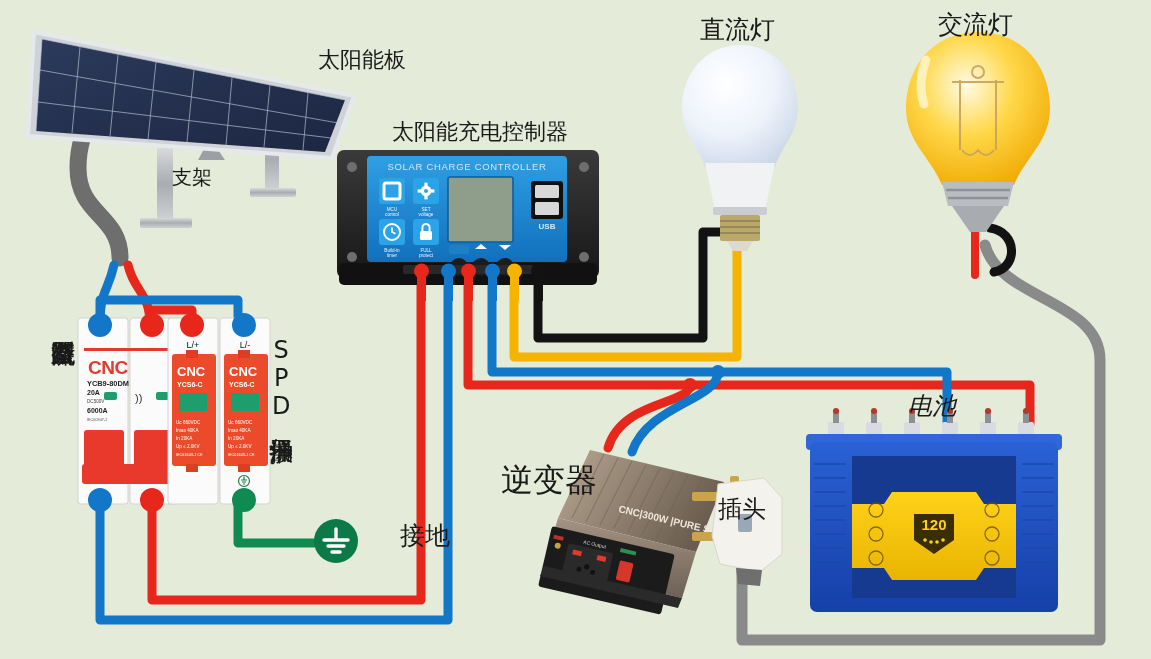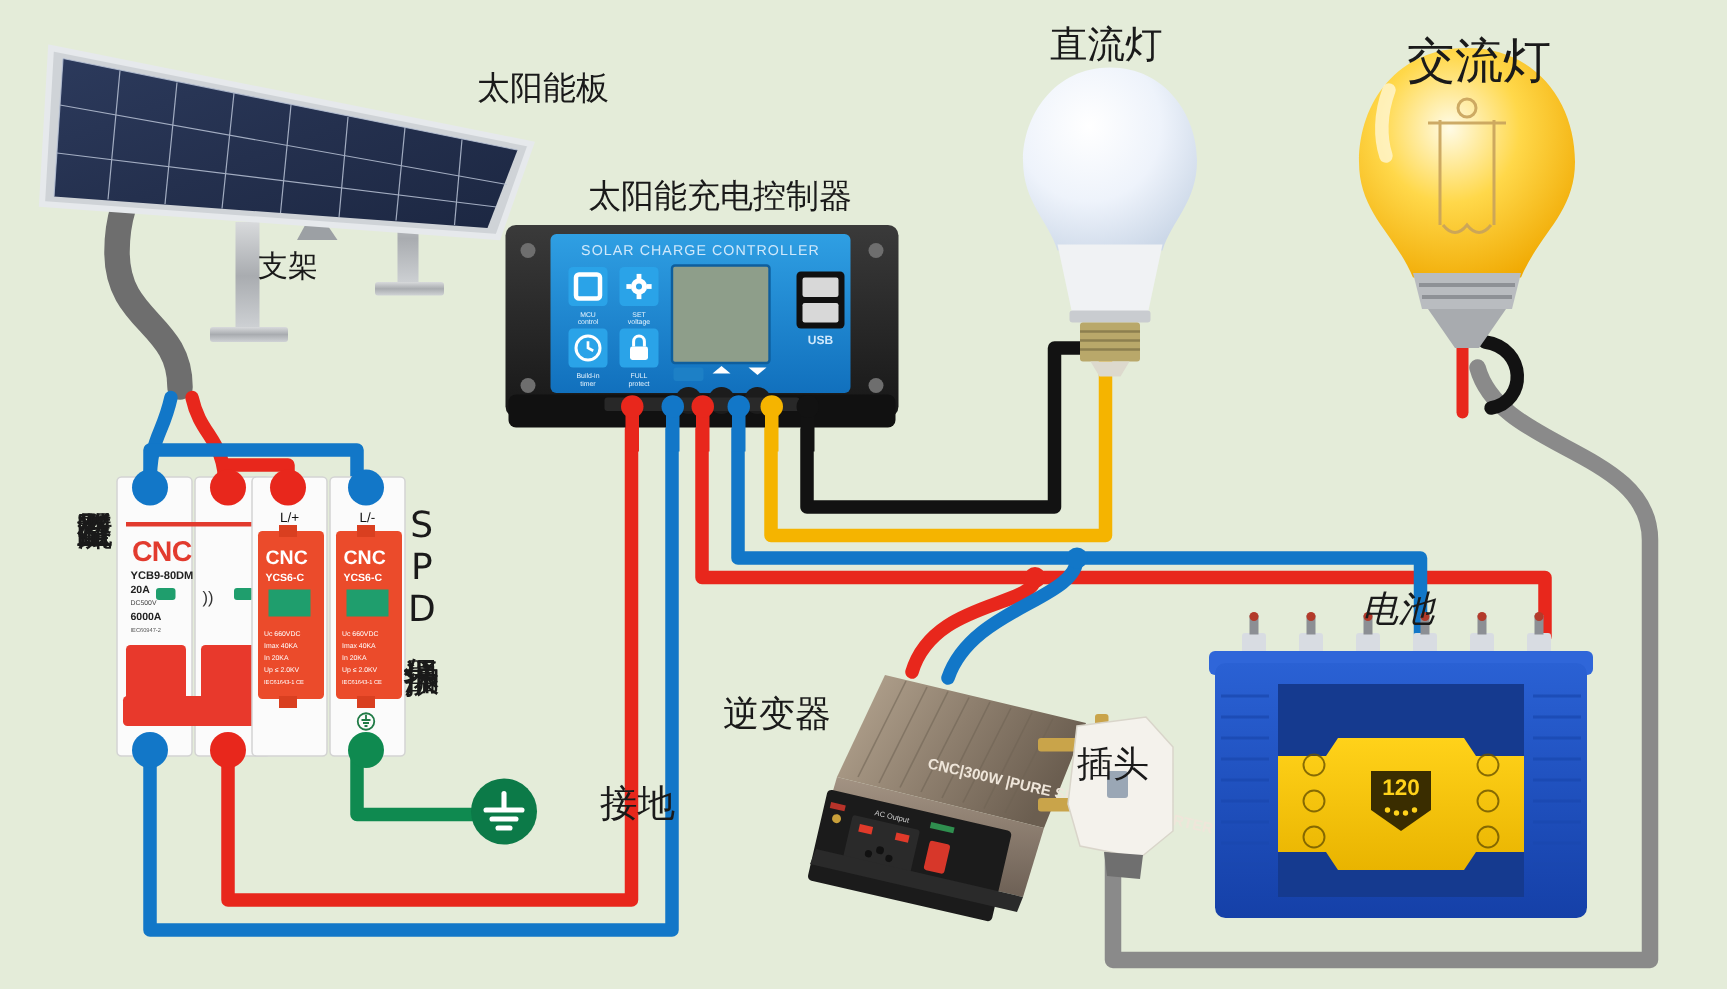--- a/index.html
+++ b/index.html
@@ -459,21 +459,21 @@
       <circle cx="192" cy="102" r="7"></circle>
         <circle cx="192" cy="126" r="7"></circle>
         <circle cx="192" cy="150" r="7"></circle>
     </g>
   </svg>
 
   <div class="lbl" style="left:318px;top:48px;font-size:22px;">太阳能板</div>
   <div class="lbl" style="left:172px;top:167px;font-size:20px;">支架</div>
   <div class="lbl" style="left:392px;top:120px;font-size:22px;">太阳能充电控制器</div>
   <div class="lbl" style="left:700px;top:17px;font-size:25px;">直流灯</div>
-  <div class="lbl" style="left:938px;top:12px;font-size:32px;margin-top:12px;">交流灯</div>
+  <div class="lbl" style="left:938px;top:12px;font-size:25px;">交流灯</div>
   <div class="lbl lbl-v" style="left:50px;top:322px;font-size:24px;height:215px;">直流微型断路器</div>
   <div class="lbl lbl-v" style="left:268px;top:336px;font-size:24px;height:200px;">SPD浪涌保护器</div>
   <div class="lbl" style="left:358px;top:523px;font-size:25px;padding-left:42px;">接地</div>
-  <div class="lbl" style="left:482px;top:464px;font-size:24px;">逆变器</div>
+  <div class="lbl" style="left:501px;top:464px;font-size:32px;">逆变器</div>
   <div class="lbl" style="left:718px;top:478px;font-size:24px;margin-top:19px;">插头</div>
   <div class="lbl" style="left:908px;top:394px;font-size:24px;font-style:italic;">电池</div>
 
 </div>
 
 </body></html>

